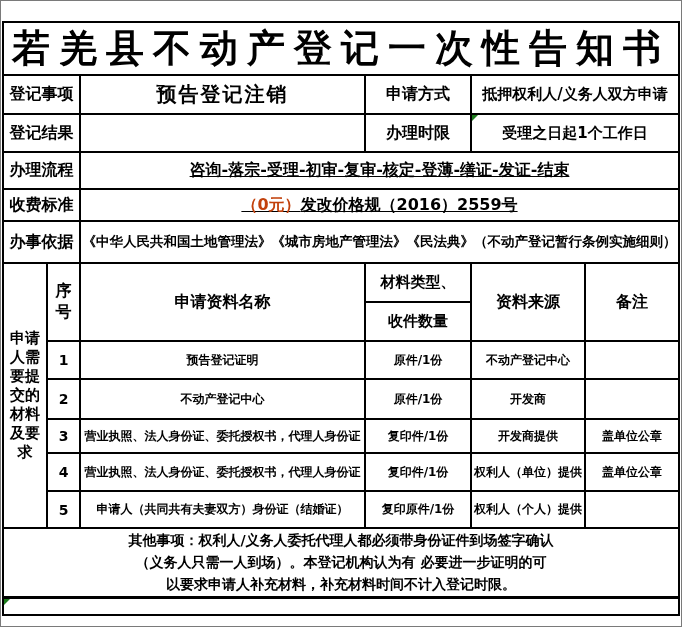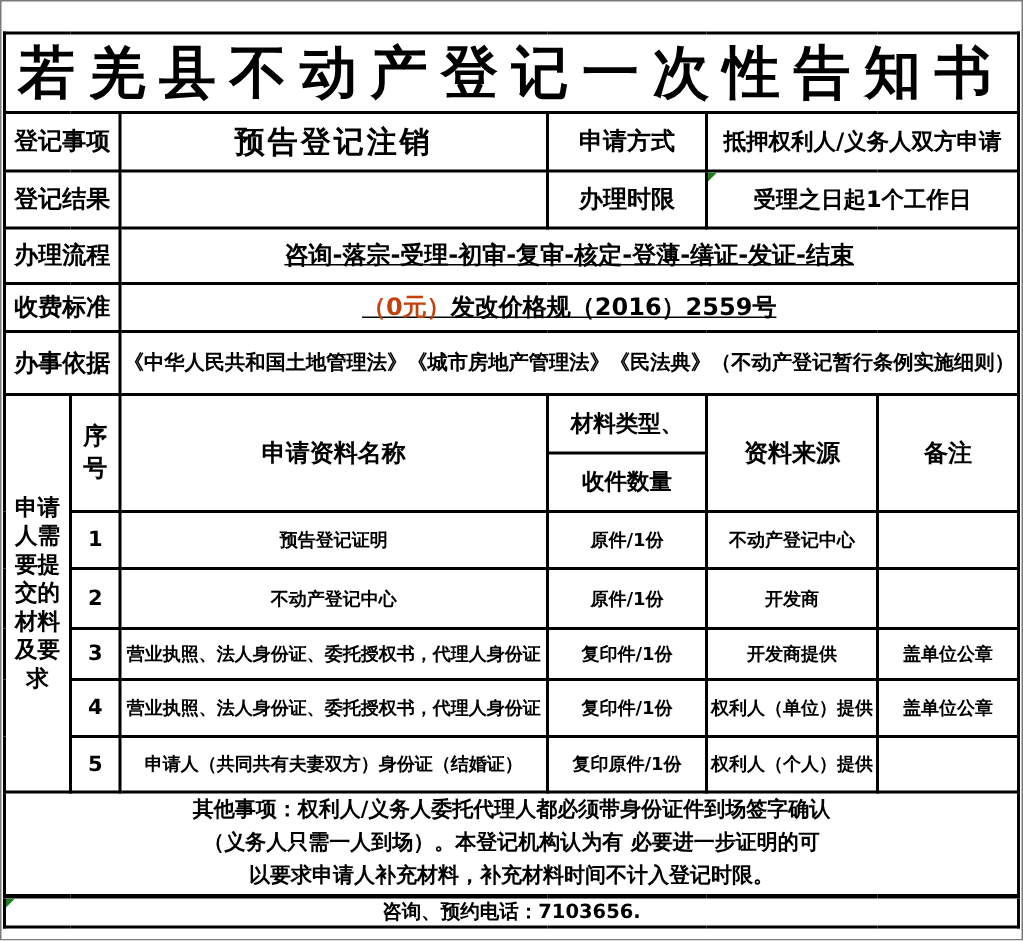--- a/index.html
+++ b/index.html
@@ -153,18 +153,17 @@
       <td colspan="6" class="other-cell">
         <div class="oline">其他事项：权利人/义务人委托代理人都必须带身份证件到场签字确认</div>
         <div class="oline">（义务人只需一人到场）。本登记机构认为有 必要进一步证明的可</div>
         <div class="oline">以要求申请人补充材料，补充材料时间不计入登记时限。</div>
       </td>
     </tr>
 
     <tr class="tel-row">
       <td colspan="6">
         <span class="err-tri"></span>
-        <span>咨询、预约电话：7103656.</span>
       </td>
     </tr>
   </tbody>
     </table>
 </div>
 
 </body></html>

